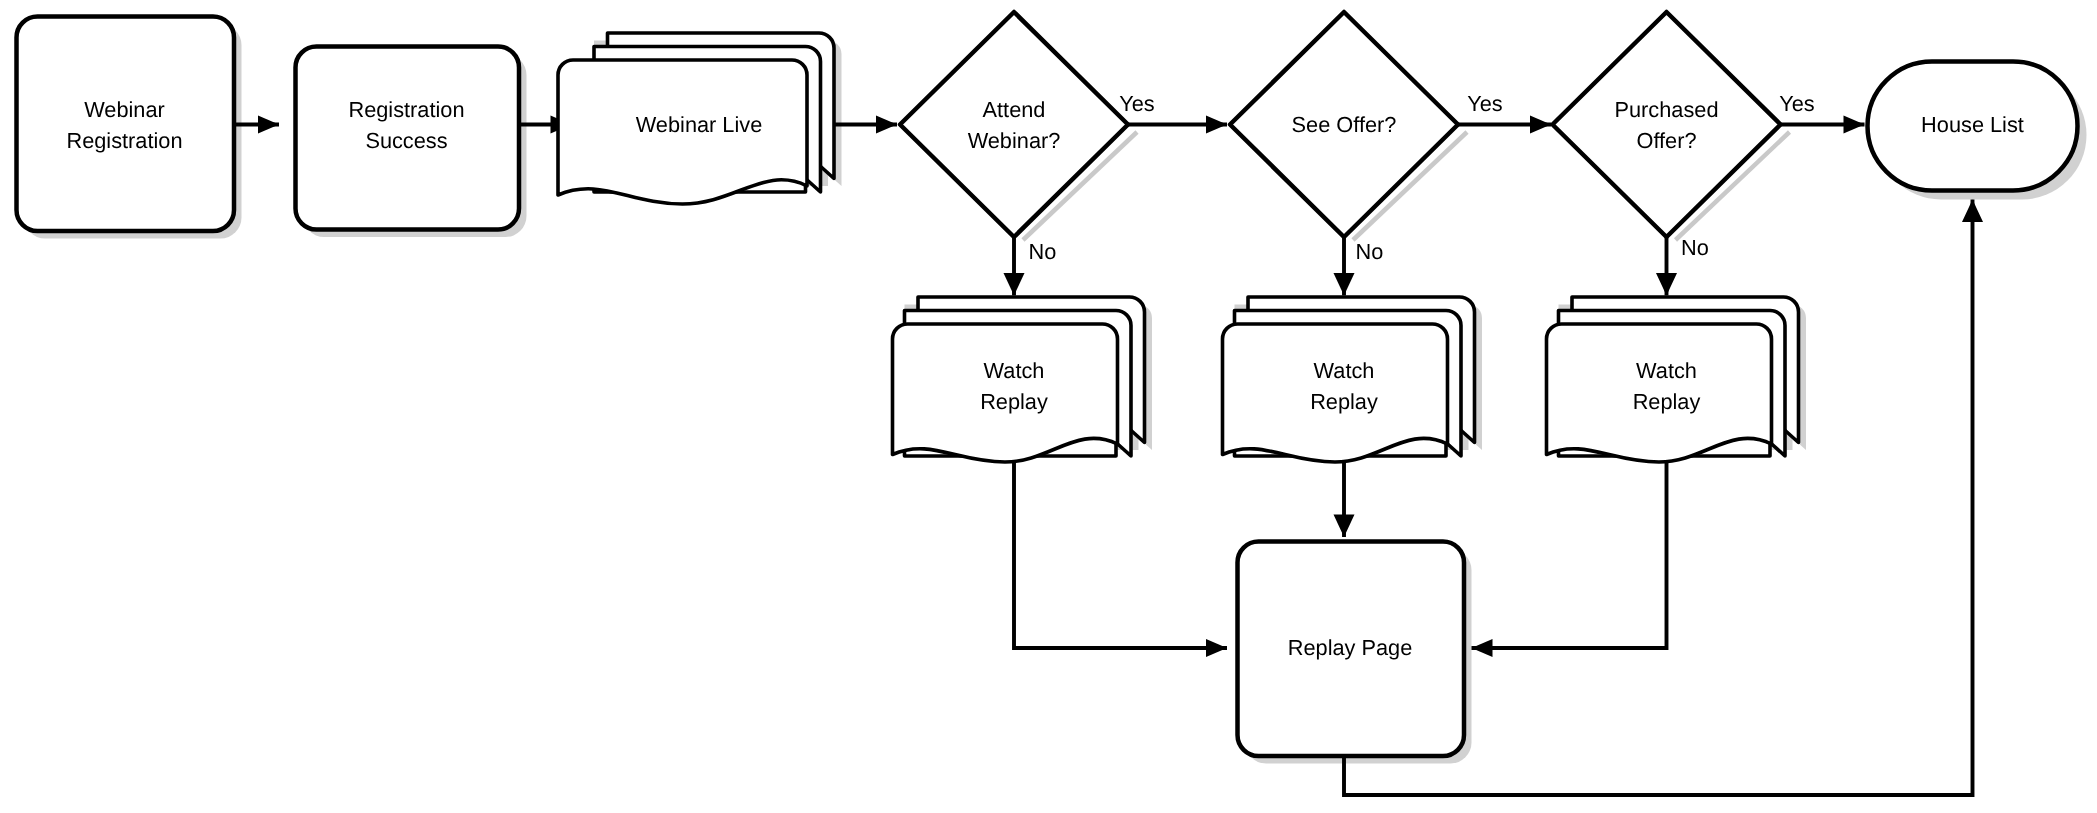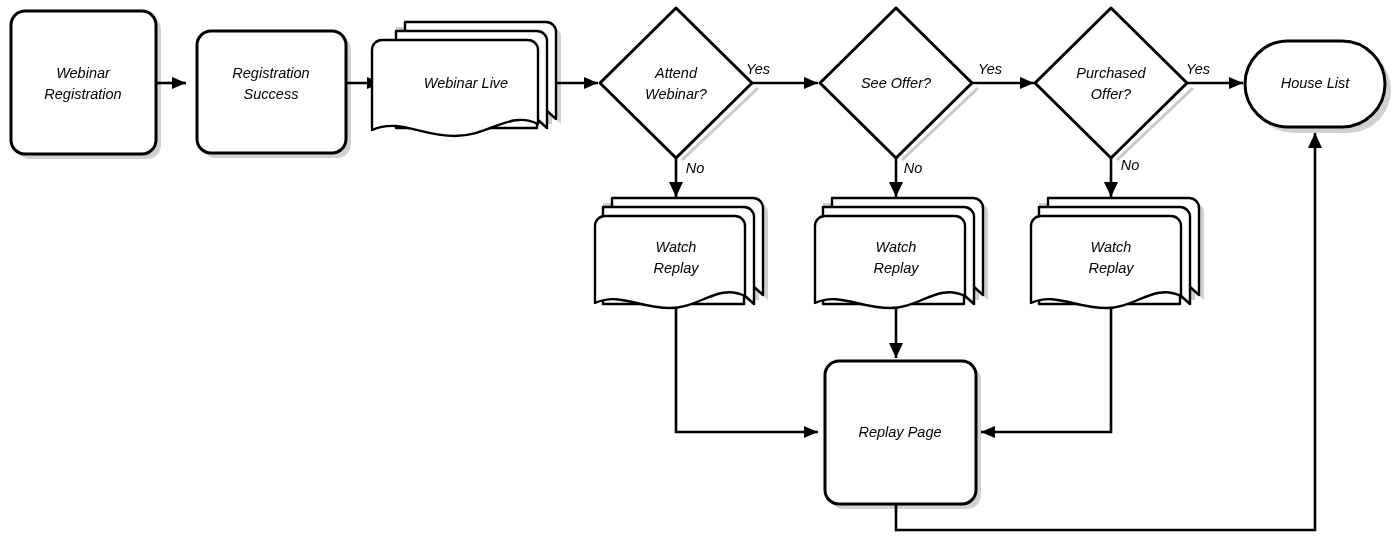--- a/index.html
+++ b/index.html
@@ -9,21 +9,20 @@
   }
   body {
     font-family: "Liberation Sans", sans-serif;
   }
   #canvas {
     position: relative;
     width: 1398px;
     height: 542px;
     background: #ffffff;
     overflow: hidden;
-    font-style: italic;
   }
   svg#flow {
     display: block;
     width: 1398px;
     height: 542px;
   }
   .shape-stroke {
     stroke: #000000;
     stroke-width: 3;
     fill: #ffffff;

